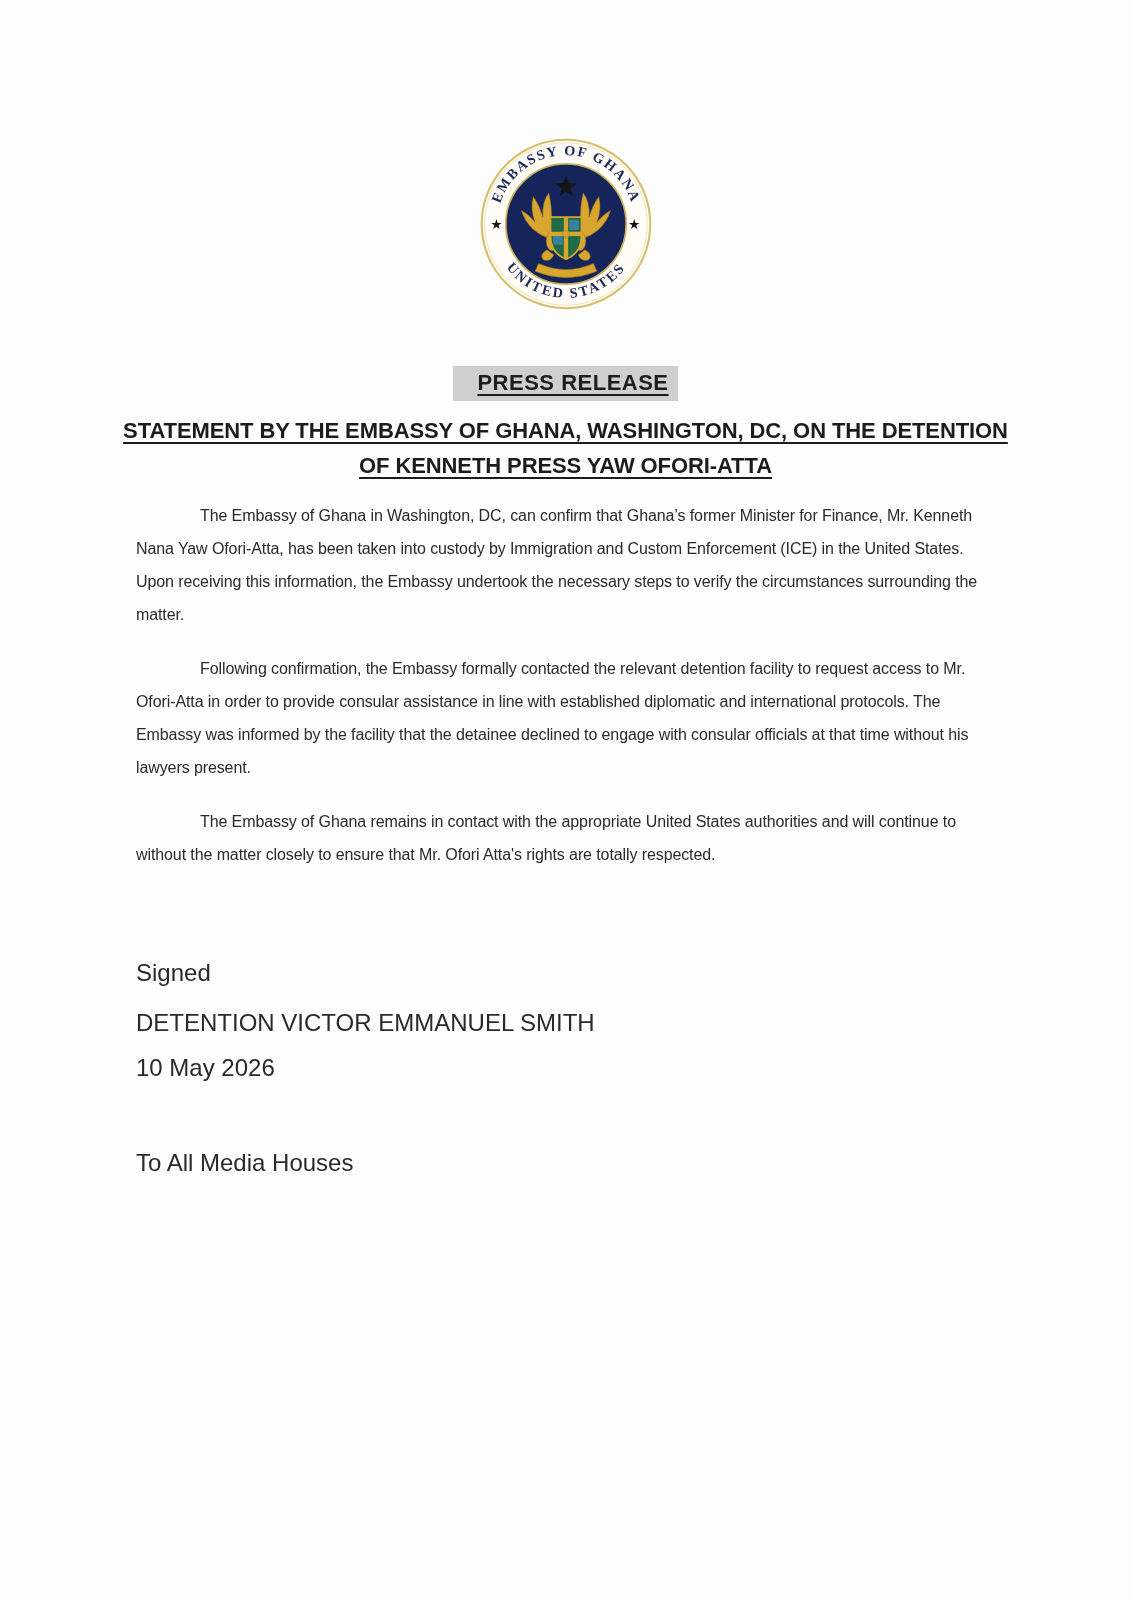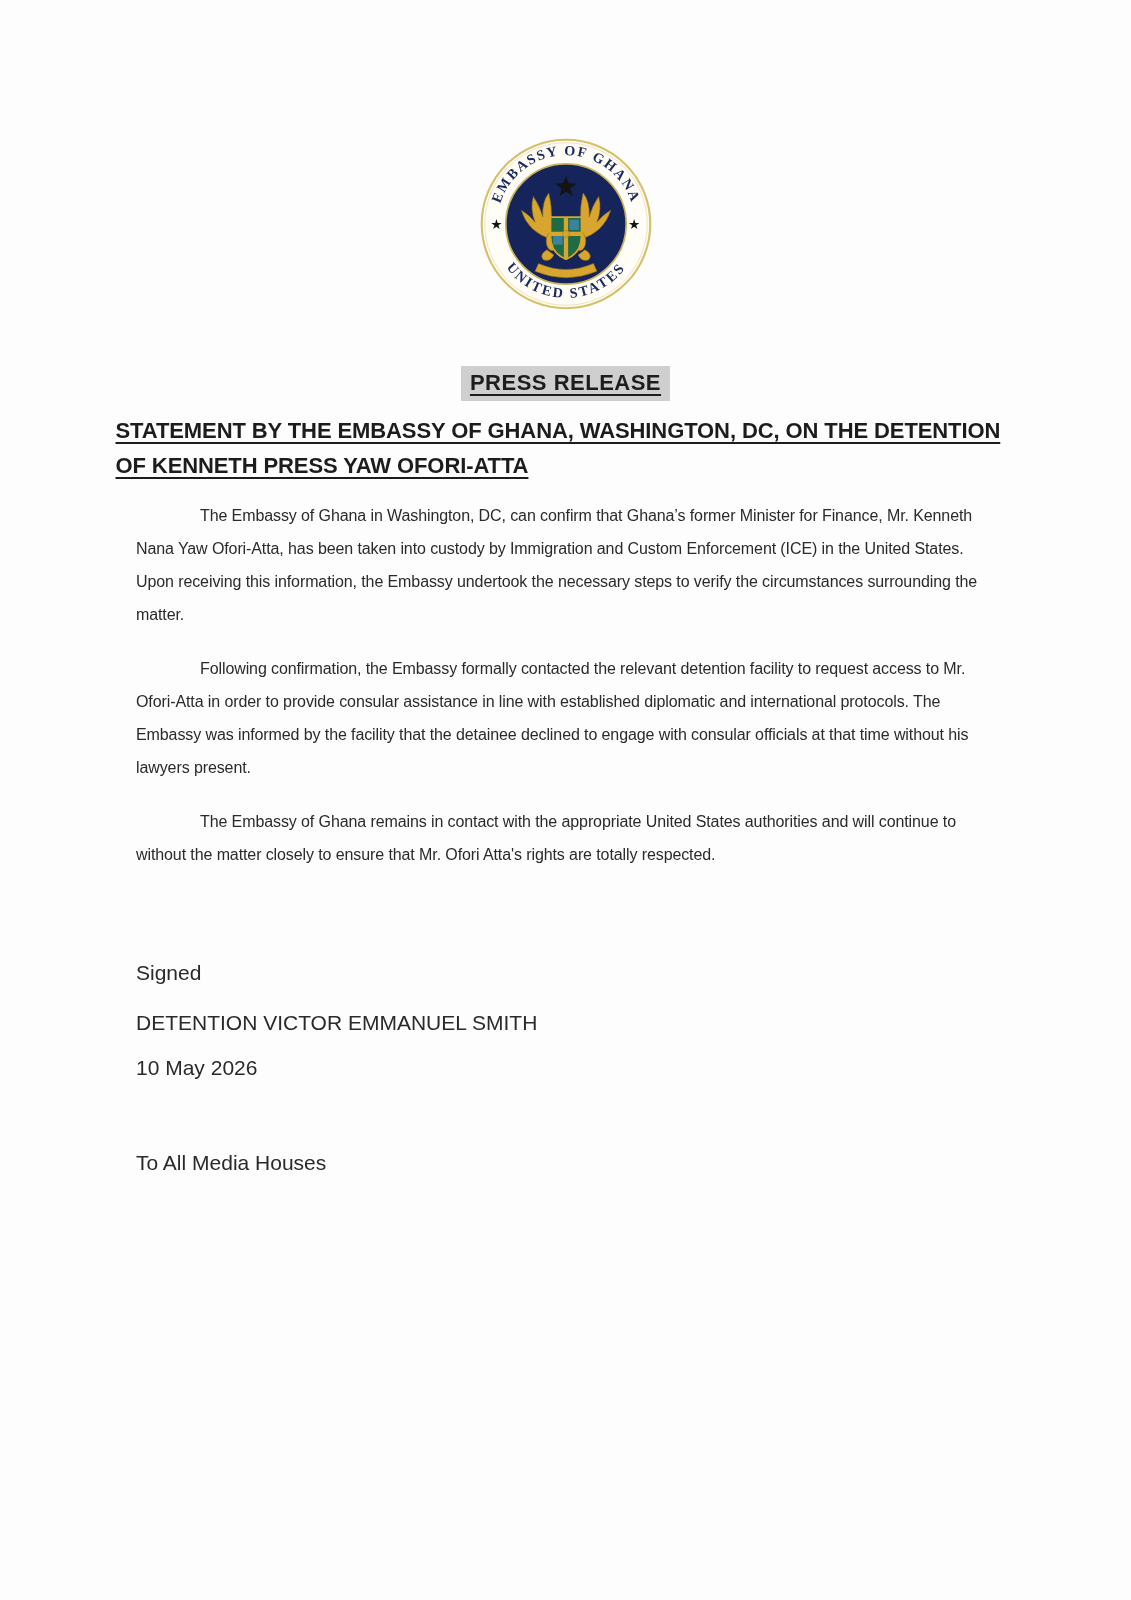--- a/index.html
+++ b/index.html
@@ -14,27 +14,27 @@
     box-shadow:0 0 6px rgba(0,0,0,.15);
   }
   .seal { display:block; margin:138px auto 0 auto; width:172px; height:172px; }
 
   .kicker-row { margin-top:56px; text-align:center; }
   .kicker-text {
     display:inline-block;
     font-size:22px; font-weight:700; letter-spacing:.5px;
     color:#1d1d1d;
     background:#cfcfcf;
-    padding:4px 9px 5px 9px;
+    padding:4px 9px 5px 24px;
     text-decoration:underline;
     text-decoration-thickness:2px;
     text-underline-offset:4px;
   }
 
-  .doc-title { margin:12px auto 0 auto; width:900px; }
+  .doc-title { margin:12px auto 0 auto; width:900px; text-align:center; }
   .doc-title .t-line {
     font-size:22px; font-weight:700; line-height:35px; color:#1c1c1c;
     letter-spacing:-0.1px;
   }
   .doc-title .t-line span {
     text-decoration:underline;
     text-decoration-thickness:2px;
     text-underline-offset:4px;
   }
 
@@ -42,21 +42,21 @@
     margin:16px 0 0 136px;
     width:846px;
     font-size:16px; line-height:33px;
     letter-spacing:-0.1px;
     color:#2a2a2a;
     text-align:left;
   }
   .body-text p { margin:0 0 21px 0; text-indent:64px; }
   .body-text p.last { margin-bottom:0; }
 
-  .sig-line { margin:0 0 0 136px; font-size:21px; line-height:33px; color:#2a2a2a; }
+  .sig-line { margin:0 0 0 136px; font-size:24px; line-height:33px; color:#2a2a2a; }
   .sig-signed { margin-top:85px; }
   .sig-name   { margin-top:17px; }
   .sig-date   { margin-top:12px; }
   .distribution { margin-top:62px; }
 </style>
 </head>
 <body>
 
 <div class="page">
 

